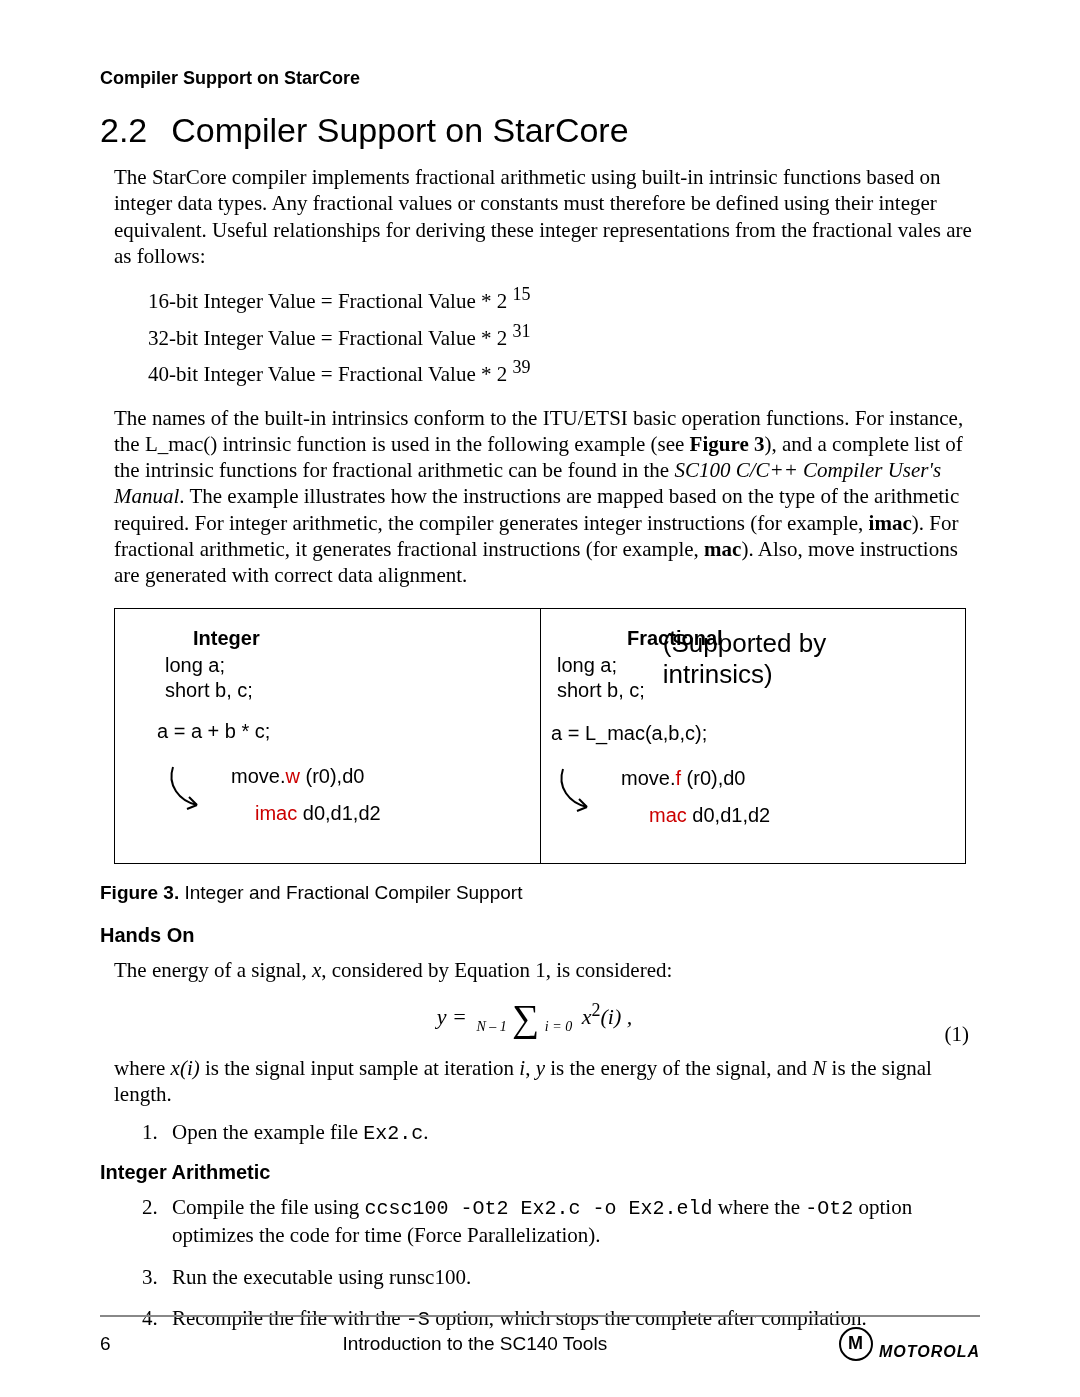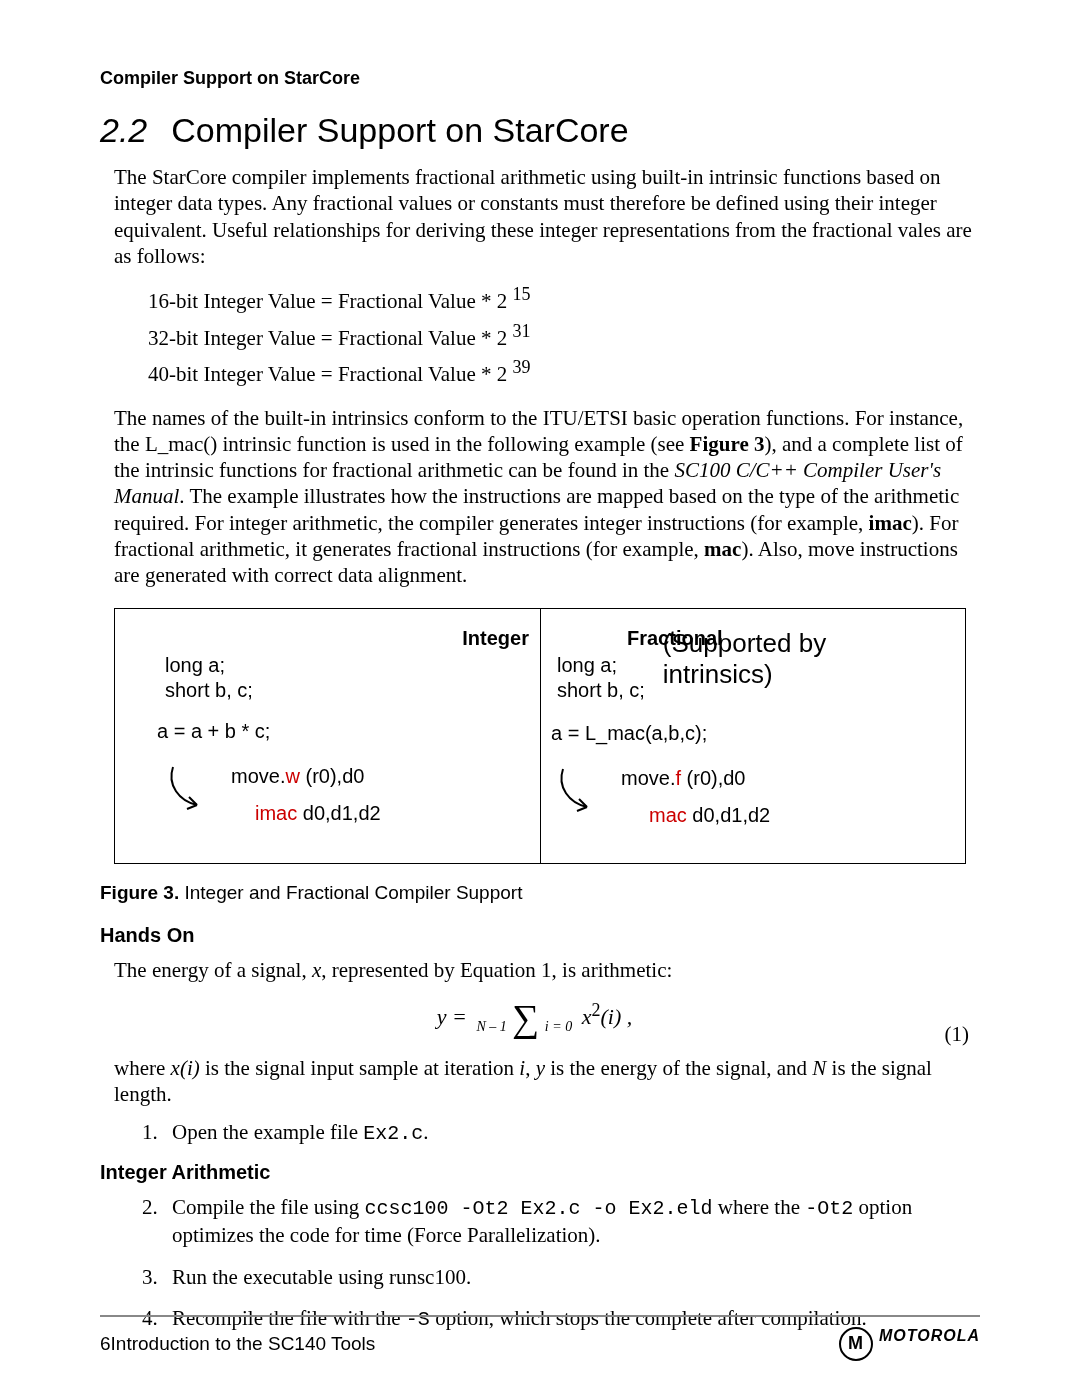--- a/index.html
+++ b/index.html
@@ -21,21 +21,21 @@
     font-weight: 700;
     font-size: 18px;
     margin-bottom: 22px;
   }
   .section-title {
     font-family: Arial, Helvetica, sans-serif;
     font-size: 34px;
     font-weight: 400;
     margin: 0 0 14px 0;
   }
-  .section-title .num { margin-right: 24px; font-style: italic; }
+  .section-title .num { margin-right: 24px; }
   .body-text {
     font-size: 21px;
     line-height: 1.25;
     margin: 5px 0 12px 0;
   }
   .indent { margin-left: 14px; }
   .formula-block {
     margin: 10px 0 14px 48px;
     font-size: 21px;
     line-height: 1.55;
@@ -55,21 +55,21 @@
     gap: 0;
   }
   .fig-col { flex: 1; position: relative; }
   .divider {
     position: absolute;
     top: 0; bottom: 0;
     left: 50%;
     width: 1px;
     background: #000;
   }
-  .fig-header { font-weight: 700; text-align: right; padding-left: 48px; margin-bottom: 4px; }
+  .fig-header { font-weight: 700; text-align: left; padding-left: 48px; margin-bottom: 4px; }
   .fig-subhead { font-size: 26px; }
   .fig-decl { margin: 0 0 2px 20px; }
   .fig-expr { margin: 18px 0 18px 12px; }
   .fig-arrow-row { display: flex; align-items: flex-start; gap: 16px; margin-left: 16px; }
   .arrow-svg { width: 54px; height: 54px; flex-shrink: 0; }
   .fig-asm { margin-top: 4px; }
   .fig-asm-line { margin-bottom: 14px; }
   .red { color: #cc0000; }
   .figure-caption {
     text-align: left;
@@ -126,24 +126,24 @@
     left: 100px;
     right: 100px;
     border-top: 2px solid #888;
     padding-top: 10px;
     display: flex;
     justify-content: space-between;
     align-items: center;
     font-size: 19px;
     font-family: Arial, Helvetica, sans-serif;
   }
-  .footer .center { flex: 1; }
+  .footer .center { text-align: center; flex: 1; }
   .moto-logo {
     display: inline-flex;
-    align-items: flex-start;
+    align-items: flex-end;
     gap: 6px;
     font-weight: 900;
     font-style: italic;
     letter-spacing: 1px;
     font-size: 16px;
   }
   .moto-mark {
     display: inline-block;
     width: 30px; height: 30px;
     border: 2px solid #000;
@@ -238,21 +238,21 @@
     </div>
   </div>
 
   <div class="figure-caption">
     <span class="fc-bold">Figure 3.</span><span>   Integer and Fractional Compiler Support</span>
   </div>
 
   <div class="subhead">Hands On</div>
 
   <p class="body-text indent">
-    <span>The energy of a signal,  </span><i>x</i><span>, represented by Equation 1, is arithmetic:</span>
+    <span>The energy of a signal,  </span><i>x</i><span>, considered by Equation 1, is considered:</span>
   </p>
 
   <div class="equation-block">
     <span>y  =  </span>
     <span class="sum-wrap">
       <span class="sum-top">N – 1</span>
       <span class="sum-sym">∑</span>
       <span class="sum-bot">i = 0</span>
     </span>
     <span>x</span><sup style="font-style:normal;">2</sup><span>(i) ,</span>

